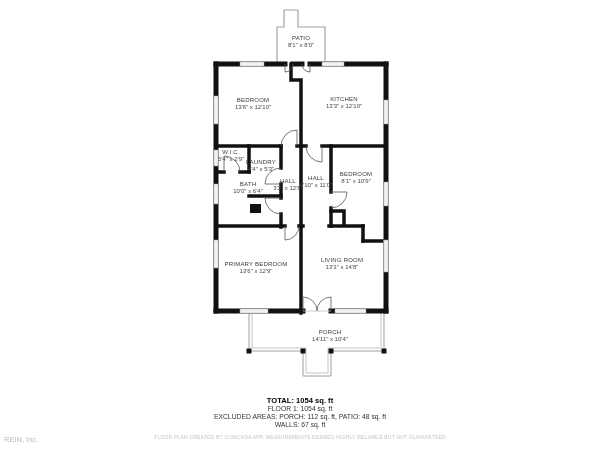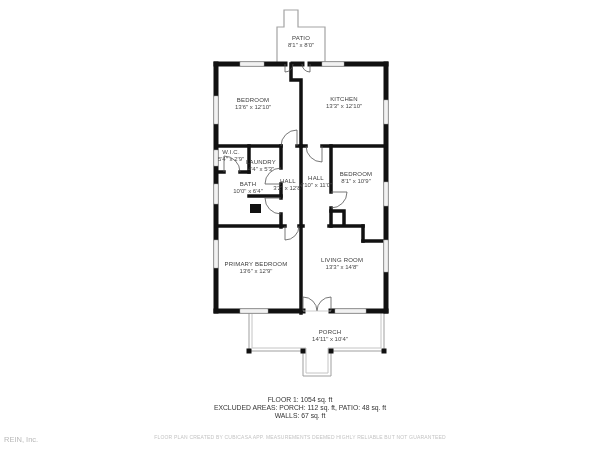--- a/index.html
+++ b/index.html
@@ -173,20 +173,21 @@
   <div class="room-label" style="left:342px;top:264px">
     <span class="rn">LIVING ROOM</span>
     <span class="rd">13'3" x 14'8"</span>
   </div>
   <div class="room-label" style="left:330px;top:336px">
     <span class="rn">PORCH</span>
     <span class="rd">14'11" x 10'4"</span>
   </div>
 
   <div id="summary">
+    <div class="total">TOTAL: 1054 sq. ft</div>
     <div class="line">FLOOR 1: 1054 sq. ft</div>
     <div class="line">EXCLUDED AREAS: PORCH: 112 sq. ft, PATIO: 48 sq. ft</div>
     <div class="line">WALLS: 67 sq. ft</div>
   </div>
 
   <div id="disclaimer">FLOOR PLAN CREATED BY CUBICASA APP. MEASUREMENTS DEEMED HIGHLY RELIABLE BUT NOT GUARANTEED</div>
   <div id="watermark">REIN, Inc.</div>
 
 </div>
 

